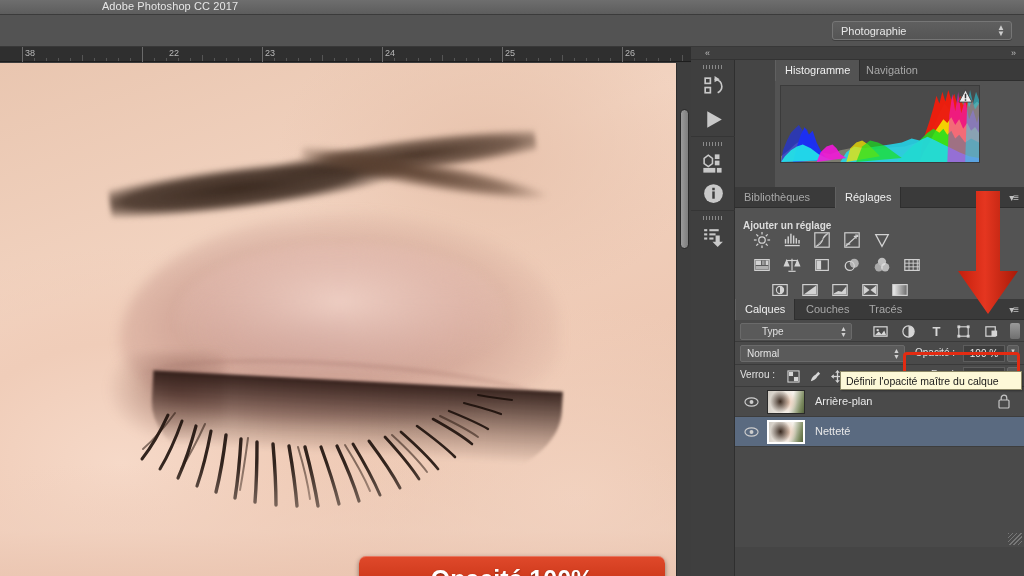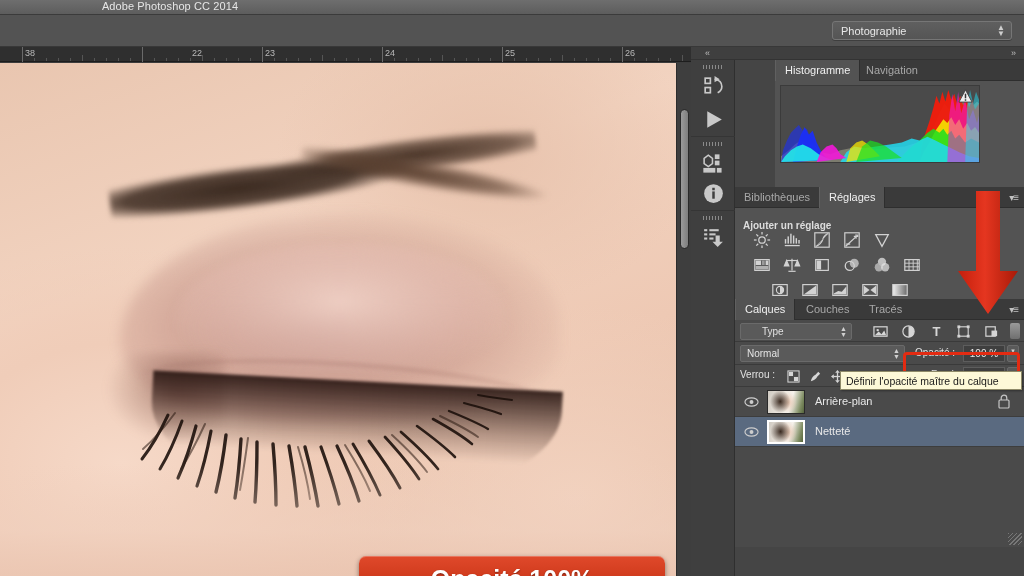--- a/index.html
+++ b/index.html
@@ -339,21 +339,21 @@
     position: absolute; right: 2px; bottom: 2px; width: 14px; height: 12px;
     background: repeating-linear-gradient(135deg, #777 0 1px, transparent 1px 3px);
   }
 </style>
 </head>
 <body>
 
 <div id="app">
 
   <div class="titlebar">
-    <div class="title">Adobe Photoshop CC 2014</div>
+    <div class="title">Adobe Photoshop CC 2017</div>
   </div>
 
   <div class="optionsbar">
     <div class="workspace-select">
       <span>Photographie</span>
       <span class="arrows">▲<br>▼</span>
     </div>
   </div>
 
   <div class="docarea">
@@ -363,21 +363,21 @@
         <div class="minor" style="left: 34px; height: 3px;"></div>
         <div class="minor" style="left: 46px; height: 3px;"></div>
         <div class="minor" style="left: 58px; height: 3px;"></div>
         <div class="minor" style="left: 70px; height: 3px;"></div>
         <div class="minor" style="left: 82px; height: 6px;"></div>
         <div class="minor" style="left: 94px; height: 3px;"></div>
         <div class="minor" style="left: 106px; height: 3px;"></div>
         <div class="minor" style="left: 118px; height: 3px;"></div>
         <div class="minor" style="left: 130px; height: 3px;"></div>
         <div class="tick" style="left: 142px;"></div>
-        <div class="tlabel" style="left: 155px; padding-left: 37px;">22</div>
+        <div class="tlabel" style="left: 132px; padding-left: 37px;">22</div>
         <div class="minor" style="left: 154px; height: 3px;"></div>
         <div class="minor" style="left: 166px; height: 3px;"></div>
         <div class="minor" style="left: 178px; height: 3px;"></div>
         <div class="minor" style="left: 190px; height: 3px;"></div>
         <div class="minor" style="left: 202px; height: 6px;"></div>
         <div class="minor" style="left: 214px; height: 3px;"></div>
         <div class="minor" style="left: 226px; height: 3px;"></div>
         <div class="minor" style="left: 238px; height: 3px;"></div>
         <div class="minor" style="left: 250px; height: 3px;"></div>
         <div class="tick" style="left: 262px;"></div>
@@ -569,21 +569,21 @@
             <rect x="7.2" y="5" width="1.6" height="5" fill="#333"></rect>
             <rect x="7.2" y="11" width="1.6" height="1.6" fill="#333"></rect>
           </svg>
         </div>
       </div>
     </div>
 
     <div class="panel" style="top:140px;">
       <div class="tabrow">
         <div class="tab" style="left:0px;">Bibliothèques</div>
-        <div class="tab active" style="left:84px;">Réglages</div>
+        <div class="tab active" style="left:100px;">Réglages</div>
         <div class="panel-menu">▾≡</div>
       </div>
       <div class="panel-body" style="height:99px; position:relative;">
         <div class="adj-title">Ajouter un réglage</div>
         <div class="adj-grid">
           <div class="adj-row">
             <span class="adj-ico">
                 <svg viewBox="0 0 20 20" width="18" height="18">
                   <circle cx="10" cy="10" r="3.6" fill="none" stroke="#d2d2d2" stroke-width="1.4"></circle>
                   <g stroke="#d2d2d2" stroke-width="1.4">

